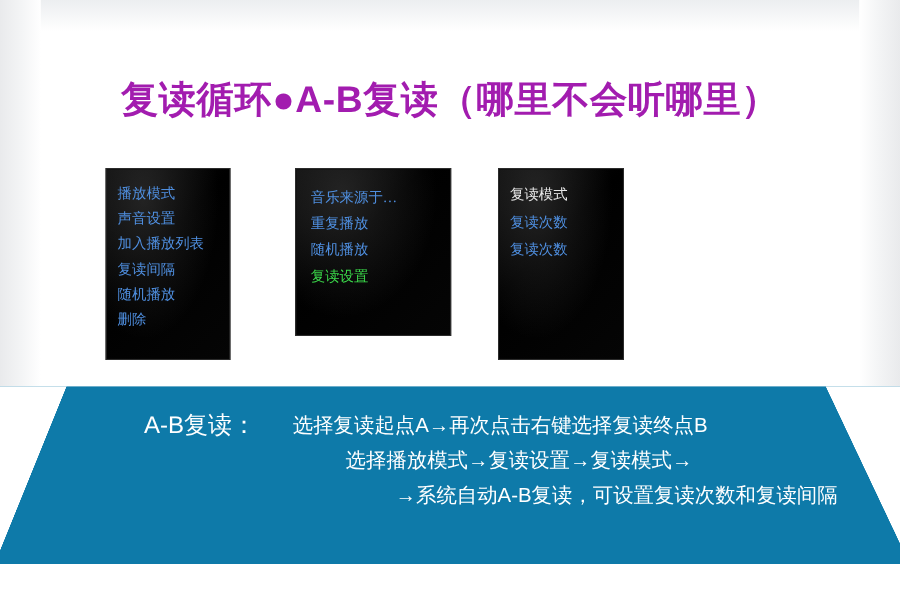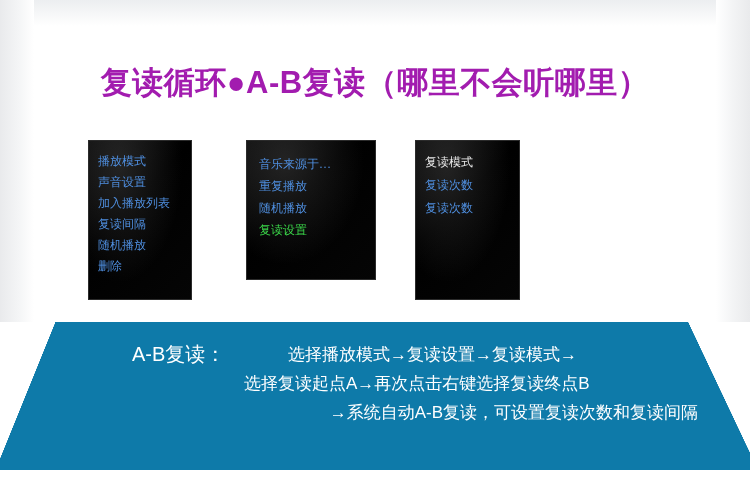--- a/index.html
+++ b/index.html
@@ -123,21 +123,21 @@
     position: absolute;
     right: 0;
     top: 322px;
     width: 70px;
     height: 148px;
     background: linear-gradient(to bottom left, #ffffff 0%, #ffffff 44%, rgba(255,255,255,0) 44.4%);
   }
 
   .band-label {
     position: absolute;
-    left: 132px;
+    left: 120px;
     top: 341px;
     font-size: 20px;
     color: #ffffff;
     white-space: nowrap;
   }
   .band-lines {
     position: absolute;
     left: 228px;
     top: 340px;
     width: 470px;
@@ -204,20 +204,20 @@
     </div>
 
   </div>
 
   <div class="band"></div>
   <div class="band-wedge-left"></div>
   <div class="band-wedge-right"></div>
 
   <div class="band-label">A-B复读：</div>
   <div class="band-lines">
+    <div class="band-line l2">选择复读起点A→再次点击右键选择复读终点B</div>
     <div class="band-line l1">选择播放模式→复读设置→复读模式→</div>
-    <div class="band-line l2">选择复读起点A→再次点击右键选择复读终点B</div>
     <div class="band-line l3">→系统自动A-B复读，可设置复读次数和复读间隔</div>
   </div>
 
   <div class="footer"></div>
 
 </div>
 
 </body></html>

